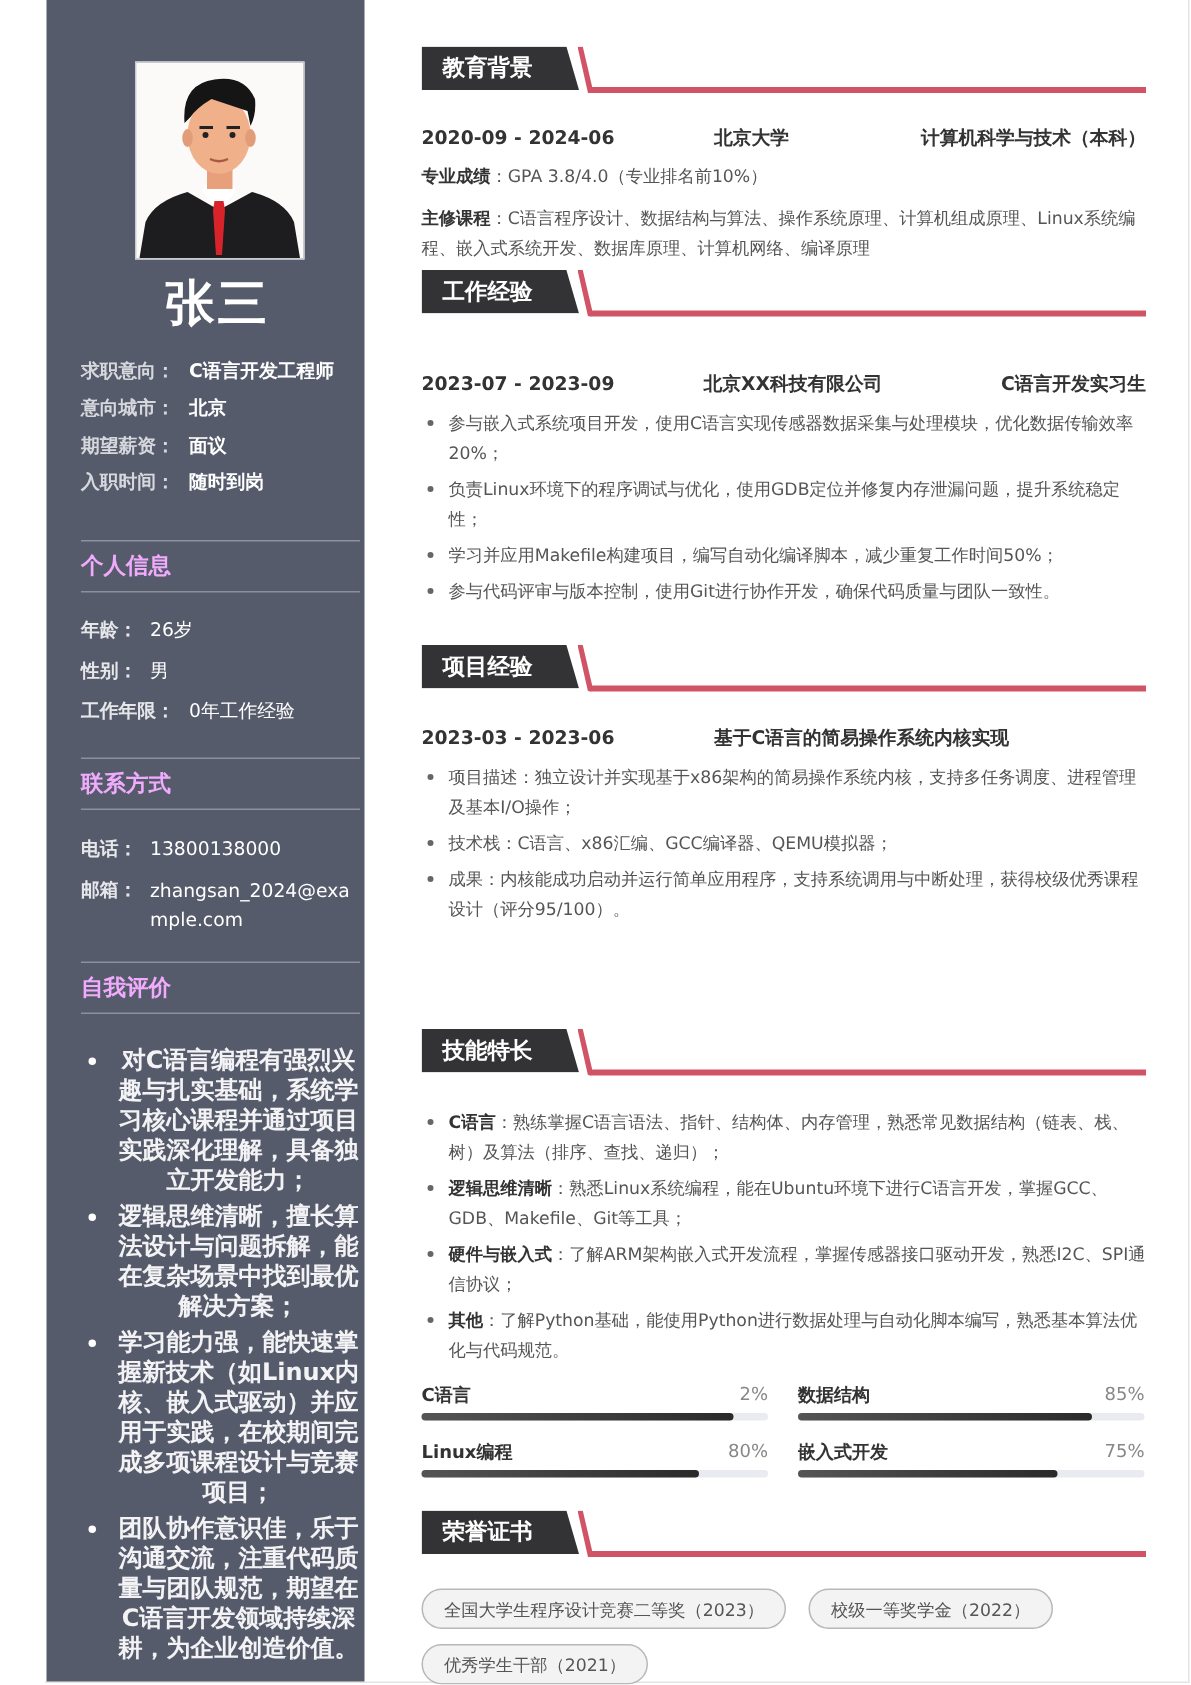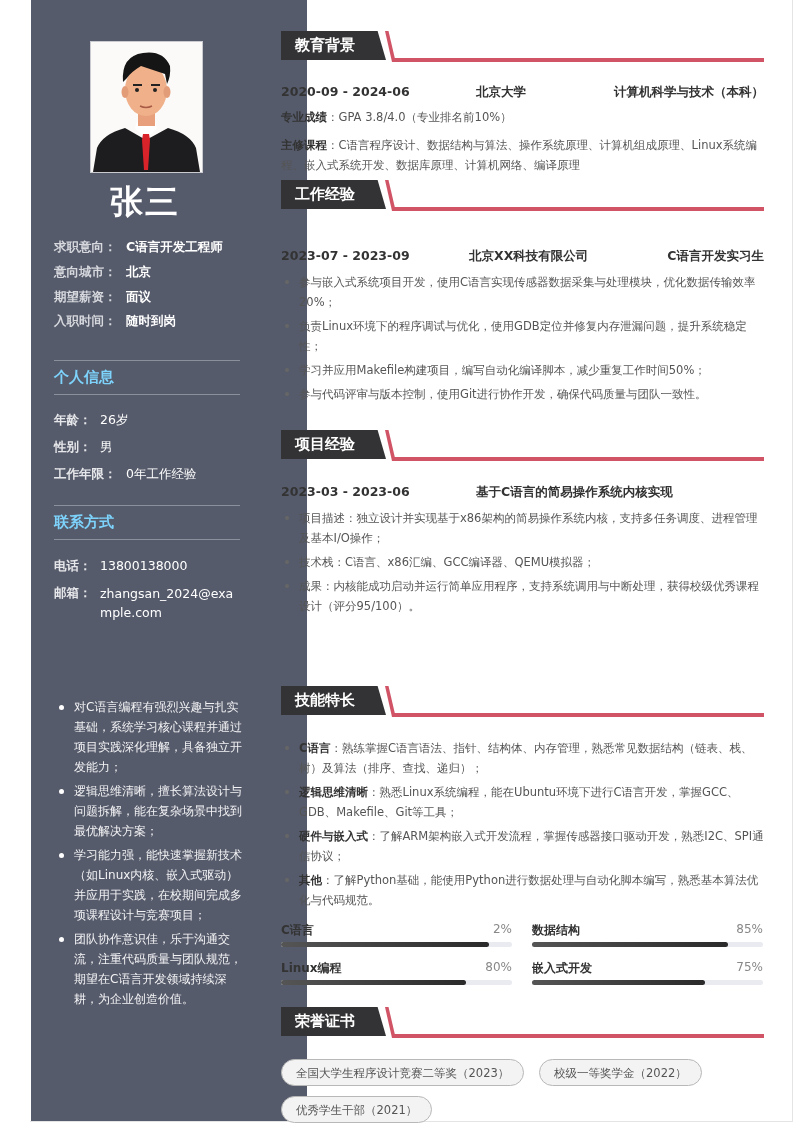--- a/index.html
+++ b/index.html
@@ -1,34 +1,34 @@
 <!DOCTYPE html>
 <html><head>
 <meta charset="utf-8">
 <style>
   html, body { margin:0; padding:0; }
   body { width:794px; height:1123px; background:#ffffff; position:relative; overflow:hidden;
          font-family:"DejaVu Sans","Liberation Sans",sans-serif; color:#333; }
   .page { position:absolute; left:30px; top:0; width:762px; height:1121px; background:#fff;
           border-right:1px solid #e4e4e4; border-bottom:1px solid #e4e4e4; }
-  .sidebar { position:absolute; left:1px; top:0; width:276px; height:1121px; background:#565b6b; color:#fff; }
+  .sidebar { position:absolute; left:1px; top:0; width:212px; height:1121px; background:#565b6b; color:#fff; }
   .photo { position:absolute; left:59px; top:41px; width:111px; height:130px; border:1px solid #c9cbd1;
            background:#fbfbfa; overflow:hidden; }
   .name { position:absolute; left:0; top:180px; width:228px; text-align:center; font-size:33px; font-weight:bold; color:#fff; letter-spacing:2px; }
   .kv { position:absolute; left:23px; font-size:12.5px; font-weight:bold; display:flex; }
   .kv .k { color:#d6d8de; width:72px; }
   .kv .v { color:#fff; }
   .sb-sec { position:absolute; left:23px; width:186px; }
   .sb-line { height:1px; background:#8c909c; }
-  .sb-title { font-size:15px; font-weight:bold; color:#7dd3fc; padding:7px 0 7px 0; }
+  .sb-title { font-size:15px; font-weight:bold; color:#f0abfc; padding:7px 0 7px 0; }
   .info { position:absolute; left:23px; font-size:12.5px; display:flex; }
   .info .k { color:#e6e7ea; font-weight:bold; width:46px; }
   .info .v { color:#ffffff; }
   .self-list { position:absolute; left:23px; top:697px; width:190px; margin:0; padding:0; list-style:none; }
-  .self-list li { position:relative; padding-left:20px; font-size:12px; font-weight:normal; line-height:20px; color:#f3f3f5; margin-bottom:4px; }
+  .self-list li { position:relative; padding-left:20px; font-size:16px; font-weight:bold; line-height:20px; color:#f3f3f5; margin-bottom:4px;text-align:center; }
   .self-list li::before { content:""; position:absolute; left:5px; top:8px; width:5px; height:5px; border-radius:50%; background:#fff; }
 
   .main { position:absolute; left:251px; top:0; width:483px; }
   .sec-head { position:absolute; left:0; width:483px; height:31px; }
   .sec-head .tab { position:absolute; left:0; top:0; height:29px; width:105px; background:#333335; color:#fff;
                    font-size:15px; font-weight:bold; line-height:29px; padding-left:14px; box-sizing:border-box;
                    clip-path:polygon(0 0, 92% 0, 100% 100%, 0 100%); }
   .sec-head .slash { position:absolute; left:104px; top:0; width:10px; height:31px; background:#d05466;
                      clip-path:polygon(0 0, 35% 0, 100% 90%, 100% 100%, 70% 100%); }
   .sec-head .bar { position:absolute; left:112px; top:27px; right:0; height:4px; background:#d05466; }
@@ -117,20 +117,25 @@
     </div>
     <div class="info" style="top:558px">
       <span class="k">电话：</span>
       <span class="v">13800138000</span>
     </div>
     <div class="info" style="top:585px">
       <span class="k">邮箱：</span>
       <span class="v" style="width:140px; word-break:break-all; line-height:19px; margin-top:-1px">zhangsan_2024@example.com</span>
     </div>
 
+    <div class="sb-sec" style="top:641px">
+      <div class="sb-line"></div>
+      <div class="sb-title">自我评价</div>
+      <div class="sb-line"></div>
+    </div>
     <ul class="self-list">
       <li>对C语言编程有强烈兴趣与扎实基础，系统学习核心课程并通过项目实践深化理解，具备独立开发能力；</li>
       <li>逻辑思维清晰，擅长算法设计与问题拆解，能在复杂场景中找到最优解决方案；</li>
       <li>学习能力强，能快速掌握新技术（如Linux内核、嵌入式驱动）并应用于实践，在校期间完成多项课程设计与竞赛项目；</li>
       <li>团队协作意识佳，乐于沟通交流，注重代码质量与团队规范，期望在C语言开发领域持续深耕，为企业创造价值。</li>
     </ul>
   </div>
 
   <div class="main">
 

